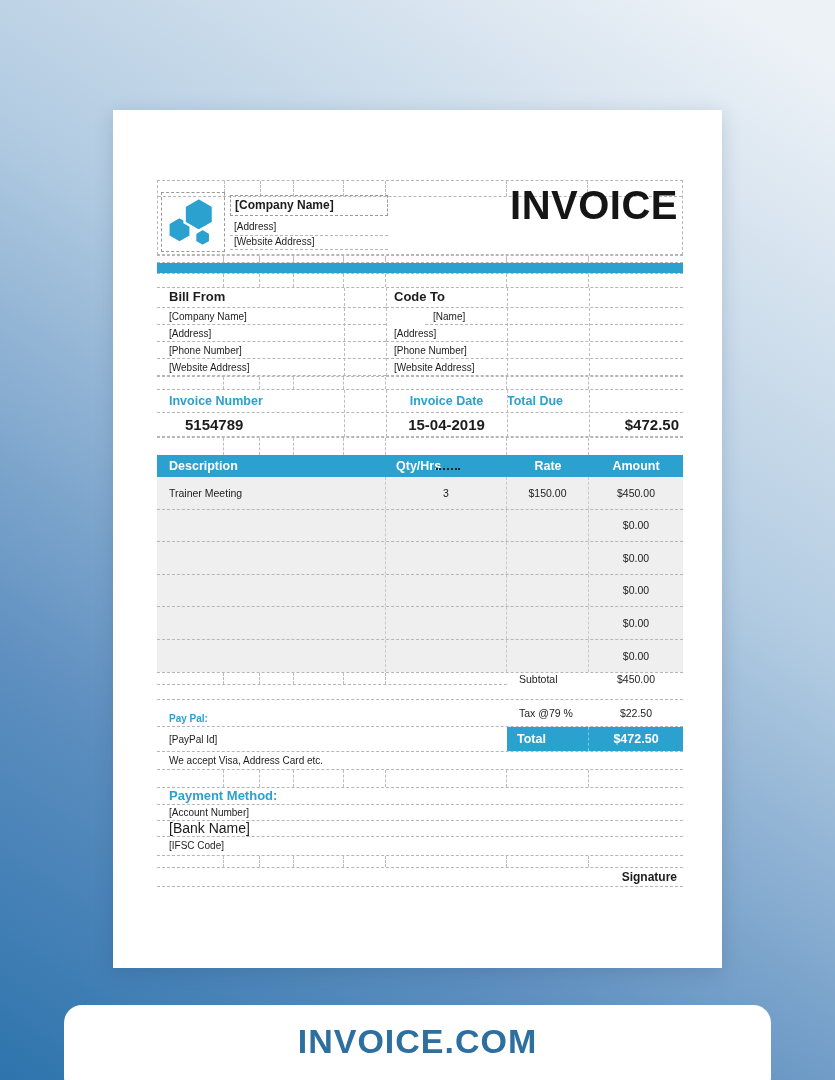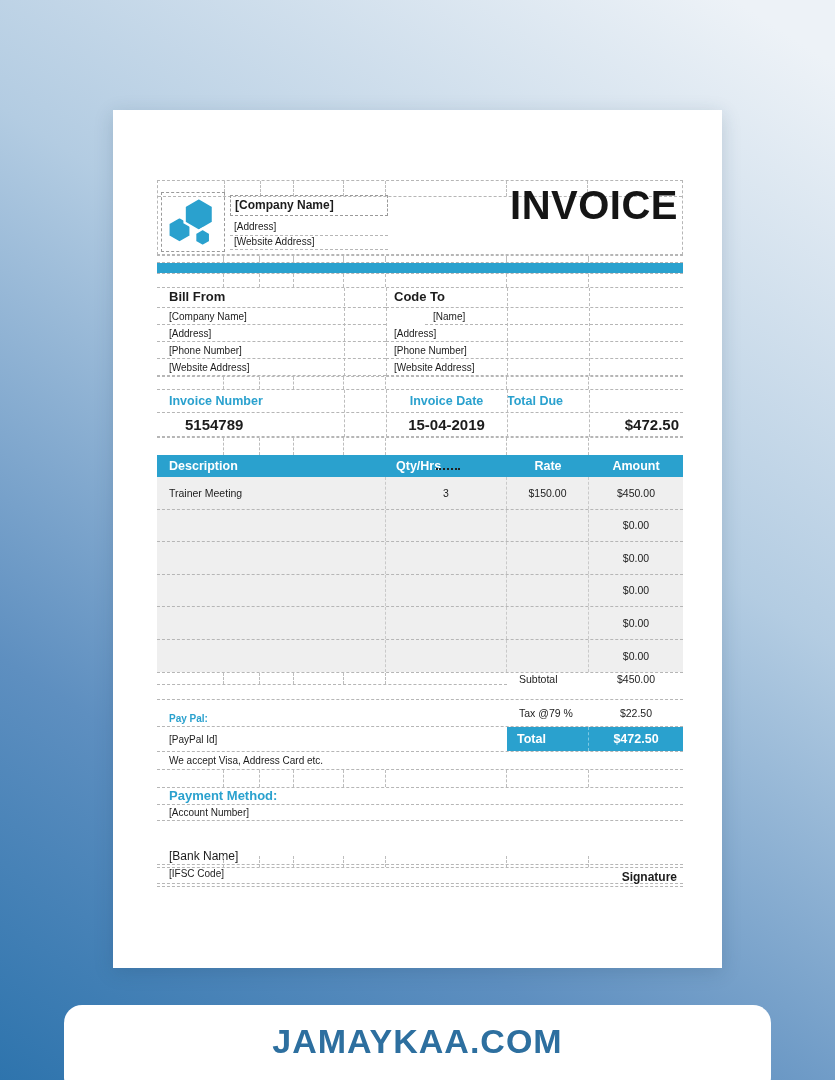--- a/index.html
+++ b/index.html
@@ -246,35 +246,35 @@
         <div class="c c6"></div>
         <div class="c c7"></div>
         <div class="c c8"></div>
     </div>
 
     <div class="abs hdash" style="left:0;top:608px;width:526px;height:17px;line-height:16px;padding-left:12px;font-size:13px;font-weight:bold;" class2="">
       <span class="accent">Payment Method:</span>
     </div>
     <div class="abs" style="left:0;top:625px;width:526px;">
       <div class="hdash" style="height:16px;line-height:15px;padding-left:12px;font-size:10px;">[Account Number]</div>
-      <div class="hdash" style="height:16px;line-height:15px;padding-left:12px;font-size:12px;margin-top:28px;">[Bank Name]</div>
+      <div class="hdash" style="height:16px;line-height:15px;padding-left:12px;font-size:14px;">[Bank Name]</div>
       <div class="hdash" style="height:19px;line-height:18px;padding-left:12px;font-size:10px;">[IFSC Code]</div>
     </div>
 
     <div class="abs filler" style="left:0;top:676px;width:526px;height:12px;border-top:none;">
       <div class="c c1"></div>
         <div class="c c2"></div>
         <div class="c c3"></div>
         <div class="c c4"></div>
         <div class="c c5"></div>
         <div class="c c6"></div>
         <div class="c c7"></div>
         <div class="c c8"></div>
     </div>
 
     <div class="abs hdash" style="left:0;top:688px;width:526px;height:19px;line-height:18px;text-align:right;padding-right:6px;font-size:12px;font-weight:bold;">Signature</div>
 
   </div>
 </div>
 
 <div class="banner">
-  <div class="banner-text">JAMAYKAA.COM</div>
+  <div class="banner-text">INVOICE.COM</div>
 </div>
 
 </body></html>

